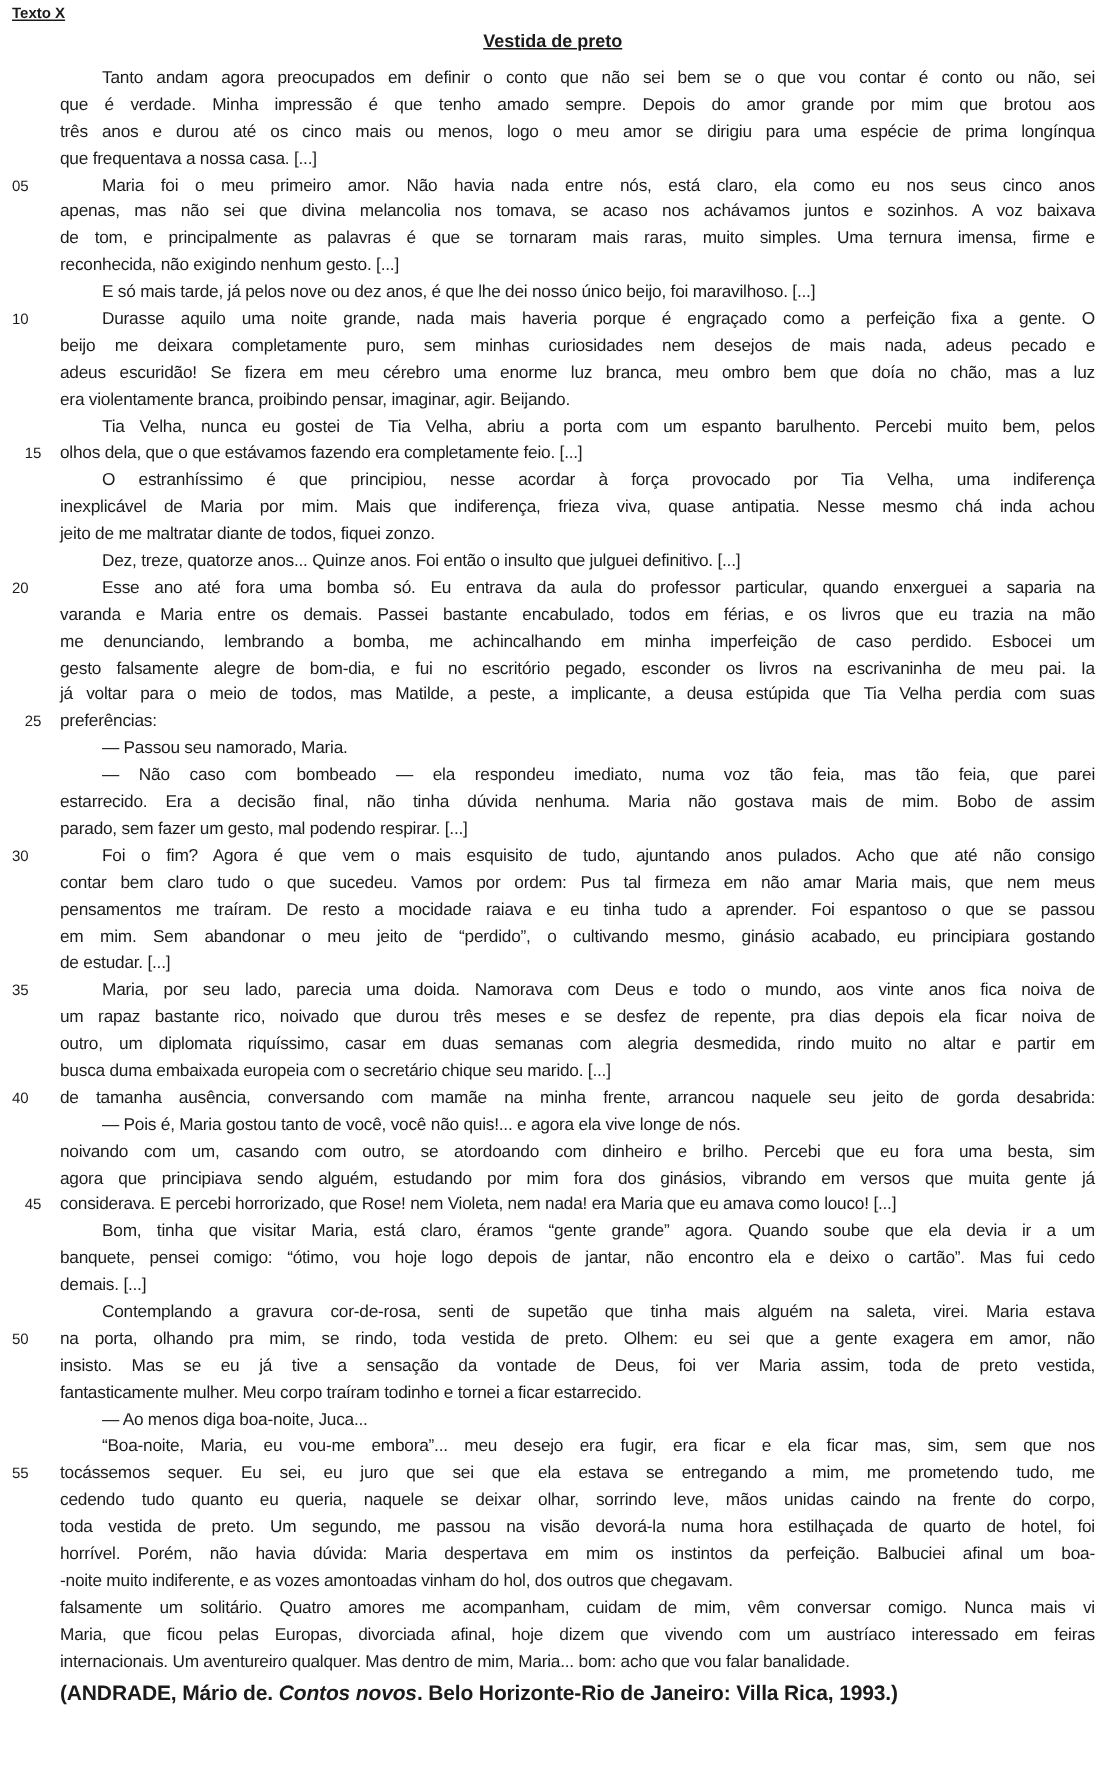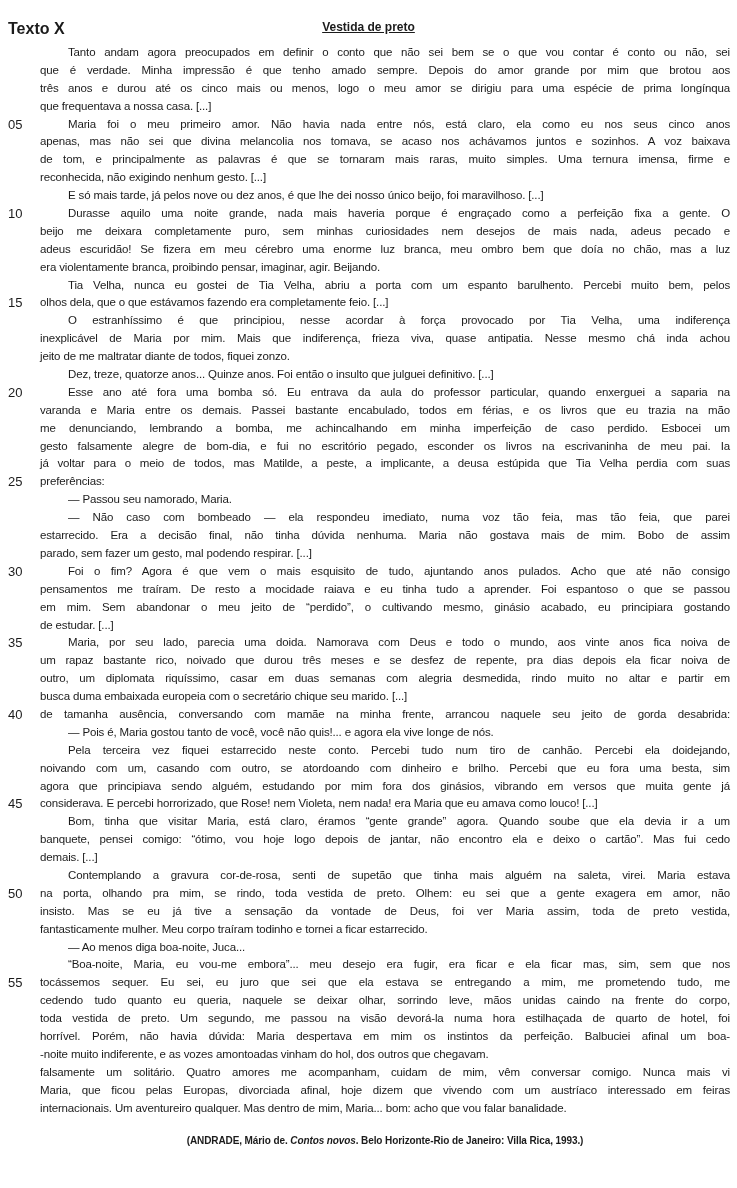--- a/index.html
+++ b/index.html
@@ -5,47 +5,47 @@
   * { margin:0; padding:0; box-sizing:border-box; }
   html,body { background:#ffffff; }
   body {
     width:737px; height:1188px; overflow:hidden;
     font-family:"Liberation Sans", sans-serif;
     color:#1b1b1b;
   }
   .page { position:relative; width:737px; height:1188px; background:#ffffff; }
 
   .doc-header {
-    position:absolute; top:20px; left:8px;
-    font-size:16px; font-weight:bold; 
+    position:absolute; top:4px; left:8px;
+    font-size:10px; font-weight:bold; text-decoration:underline;
   }
   .doc-title {
     position:absolute; top:20px; left:0; width:100%;
     text-align:center; font-size:12px; font-weight:bold;
   }
   .doc-title .u { text-decoration:underline; }
 
   .text-block {
     position:absolute; top:44px; left:40px; width:690px;
     font-size:11.5px; letter-spacing:-0.15px;
   }
   .line {
     position:relative; height:17.9px; line-height:17.9px;
     text-align:left; white-space:normal;
   }
   .line.i { text-indent:28px; }
   .line.j { text-align:justify; text-align-last:justify; }
   .num {
     position:absolute; left:-32px; top:0; width:28px;
-    font-size:13px; text-align:left; text-indent:0;
+    font-size:10px; text-align:center; text-indent:0;
     letter-spacing:0;
   }
   .citation {
-    height:17px; line-height:17px; margin-top:15px;
-    text-align:center; font-weight:bold; font-size:10px;
+    height:17px; line-height:17px; margin-top:3px;
+    text-align:left; font-weight:bold; font-size:14px;
     letter-spacing:-0.1px;
   }
 </style>
 </head>
 <body>
 
 <div class="page">
   <div class="doc-header">Texto X</div>
   <div class="doc-title">
     <span class="u">Vestida de preto</span>
@@ -76,30 +76,30 @@
         <div class="line j">varanda e Maria entre os demais. Passei bastante encabulado, todos em férias, e os livros que eu trazia na mão</div>
         <div class="line j">me denunciando, lembrando a bomba, me achincalhando em minha imperfeição de caso perdido. Esbocei um</div>
         <div class="line j">gesto falsamente alegre de bom-dia, e fui no escritório pegado, esconder os livros na escrivaninha de meu pai. Ia</div>
         <div class="line j">já voltar para o meio de todos, mas Matilde, a peste, a implicante, a deusa estúpida que Tia Velha perdia com suas</div>
         <div class="line"><span class="num">25</span>preferências:</div>
         <div class="line i">— Passou seu namorado, Maria.</div>
         <div class="line i j">— Não caso com bombeado — ela respondeu imediato, numa voz tão feia, mas tão feia, que parei</div>
         <div class="line j">estarrecido. Era a decisão final, não tinha dúvida nenhuma. Maria não gostava mais de mim. Bobo de assim</div>
         <div class="line">parado, sem fazer um gesto, mal podendo respirar. [...]</div>
         <div class="line i j"><span class="num">30</span>Foi o fim? Agora é que vem o mais esquisito de tudo, ajuntando anos pulados. Acho que até não consigo</div>
+        <div class="line j">contar bem claro tudo o que sucedeu. Vamos por ordem: Pus tal firmeza em não amar Maria mais, que nem meus</div>
         <div class="line j">pensamentos me traíram. De resto a mocidade raiava e eu tinha tudo a aprender. Foi espantoso o que se passou</div>
         <div class="line j">em mim. Sem abandonar o meu jeito de “perdido”, o cultivando mesmo, ginásio acabado, eu principiara gostando</div>
         <div class="line">de estudar. [...]</div>
         <div class="line i j"><span class="num">35</span>Maria, por seu lado, parecia uma doida. Namorava com Deus e todo o mundo, aos vinte anos fica noiva de</div>
         <div class="line j">um rapaz bastante rico, noivado que durou três meses e se desfez de repente, pra dias depois ela ficar noiva de</div>
         <div class="line j">outro, um diplomata riquíssimo, casar em duas semanas com alegria desmedida, rindo muito no altar e partir em</div>
         <div class="line">busca duma embaixada europeia com o secretário chique seu marido. [...]</div>
         <div class="line j"><span class="num">40</span>de tamanha ausência, conversando com mamãe na minha frente, arrancou naquele seu jeito de gorda desabrida:</div>
         <div class="line i">— Pois é, Maria gostou tanto de você, você não quis!... e agora ela vive longe de nós.</div>
-        <div class="line i j">Pela terceira vez fiquei estarrecido neste conto. Percebi tudo num tiro de canhão. Percebi ela doidejando,</div>
         <div class="line j">noivando com um, casando com outro, se atordoando com dinheiro e brilho. Percebi que eu fora uma besta, sim</div>
         <div class="line j">agora que principiava sendo alguém, estudando por mim fora dos ginásios, vibrando em versos que muita gente já</div>
         <div class="line"><span class="num">45</span>considerava. E percebi horrorizado, que Rose! nem Violeta, nem nada! era Maria que eu amava como louco! [...]</div>
         <div class="line i j">Bom, tinha que visitar Maria, está claro, éramos “gente grande” agora. Quando soube que ela devia ir a um</div>
         <div class="line j">banquete, pensei comigo: “ótimo, vou hoje logo depois de jantar, não encontro ela e deixo o cartão”. Mas fui cedo</div>
         <div class="line">demais. [...]</div>
         <div class="line i j">Contemplando a gravura cor-de-rosa, senti de supetão que tinha mais alguém na saleta, virei. Maria estava</div>
         <div class="line j"><span class="num">50</span>na porta, olhando pra mim, se rindo, toda vestida de preto. Olhem: eu sei que a gente exagera em amor, não</div>
         <div class="line j">insisto. Mas se eu já tive a sensação da vontade de Deus, foi ver Maria assim, toda de preto vestida,</div>
         <div class="line">fantasticamente mulher. Meu corpo traíram todinho e tornei a ficar estarrecido.</div>

